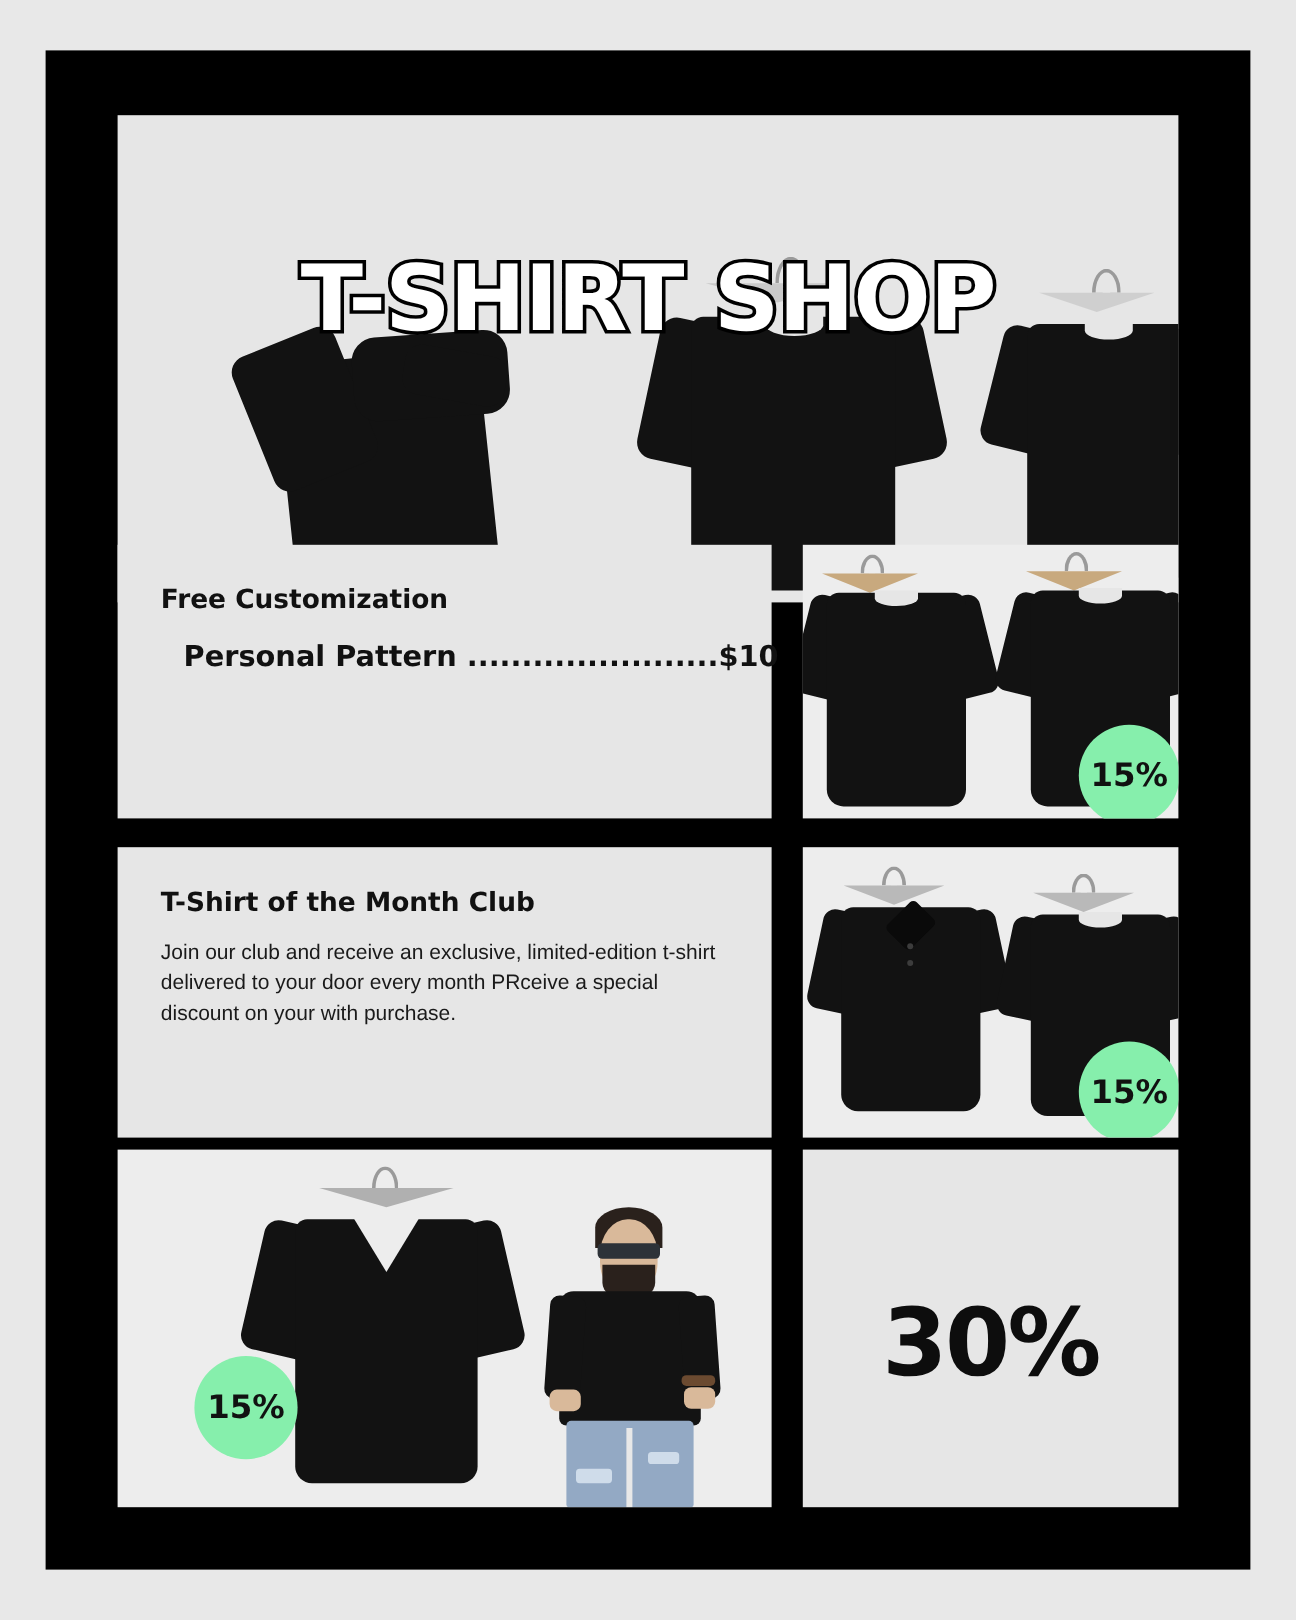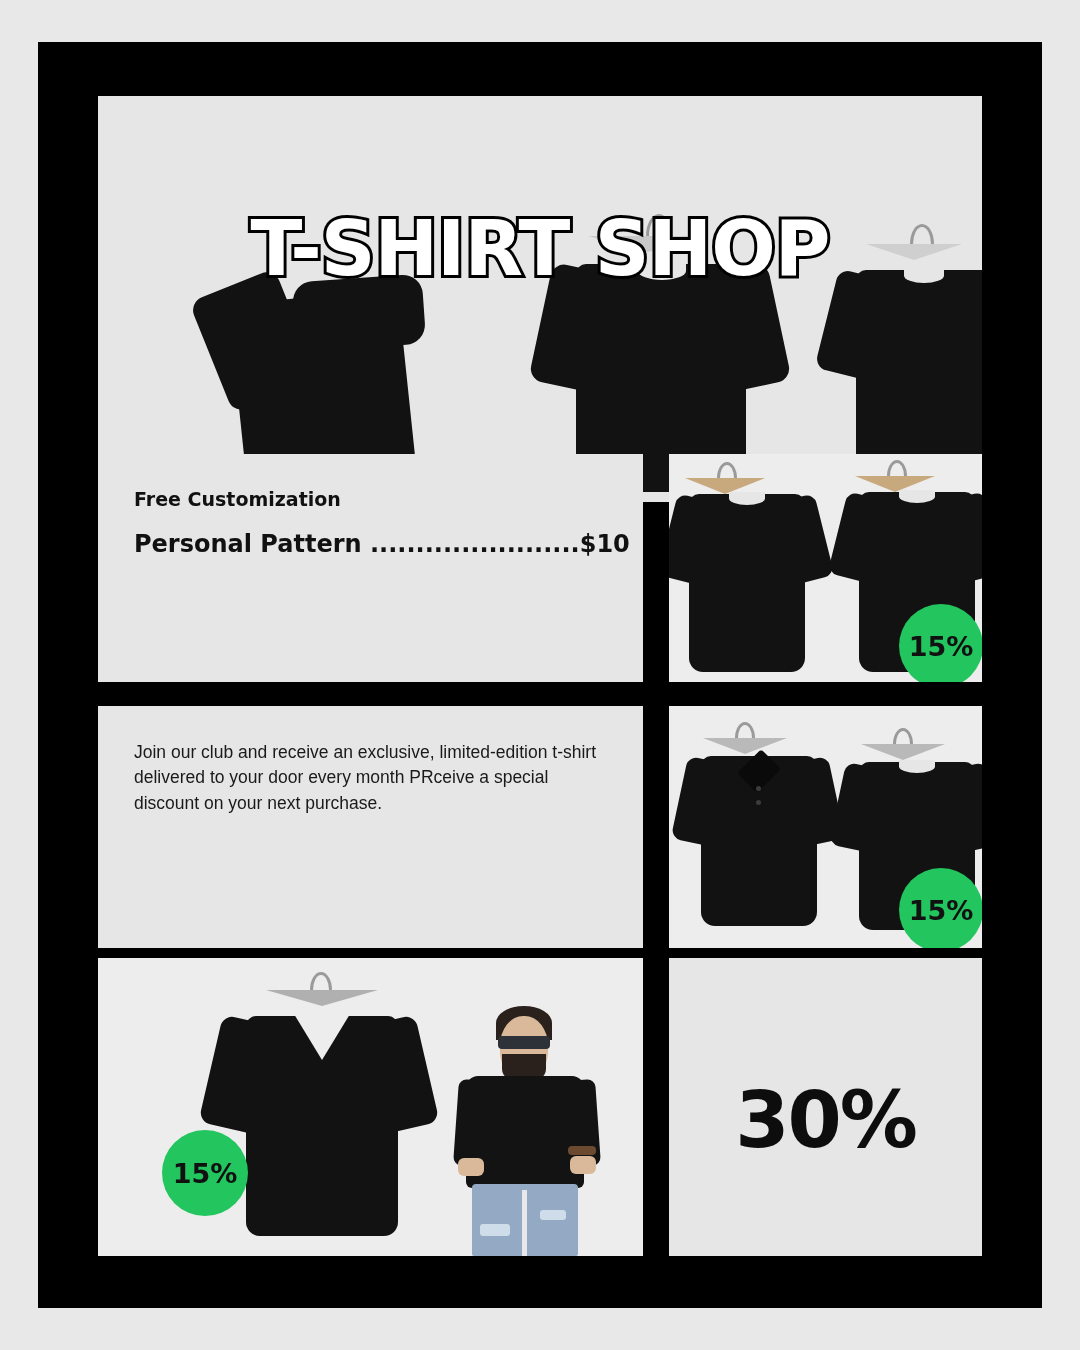--- a/index.html
+++ b/index.html
@@ -66,49 +66,50 @@
     border-top: 16px solid #c8a97e;
   }
 
   
   .card {
     position: absolute;
     background: #e6e6e6;
   }
   .text-card { padding: 34px 36px; }
   .card-title {
-    font-size: 19px;
+    font-size: 22px;
     font-weight: 800;
     color: #111;
     margin-bottom: 16px;
     font-family: "DejaVu Sans", sans-serif;
   }
   .card-body {
     font-size: 17.5px;
     line-height: 1.45;
     color: #1a1a1a;
   }
   .card-price {
     margin-top: 20px;
     font-size: 24px;
     font-weight: 800;
     color: #111;
     font-family: "DejaVu Sans", sans-serif;
     white-space: nowrap;
+    margin-left: 19px;
   }
 
   
   .photo {
     position: absolute;
     background: #ededed;
     overflow: hidden;
   }
   .badge {
     position: absolute;
-    background: #22c55e;
+    background: #86efac;
     border-radius: 50%;
     display: flex;
     align-items: center;
     justify-content: center;
     font-size: 27px;
     font-weight: 800;
     color: #111;
     font-family: "DejaVu Sans", sans-serif;
     z-index: 9;
   }
@@ -201,21 +202,22 @@
     <div class="hanger-hook" style="left:218px; top:6px; width:20px; height:16px;"></div>
     <div class="hanger-bar" style="left:186px; top:22px; border-left-width:40px; border-right-width:40px;"></div>
     <div class="sleeve-l" style="left:168px; top:42px; width:48px; height:84px; transform:rotate(14deg); border-radius:10px;"></div>
     <div class="sleeve-r" style="left:278px; top:42px; width:48px; height:84px; transform:rotate(-14deg); border-radius:10px;"></div>
     <div class="shirt-body" style="left:190px; top:38px; width:116px; height:180px;"></div>
     <div class="collar" style="left:230px; top:36px; width:36px; height:13px;"></div>
     <div class="badge" style="left:230px; top:150px; width:84px; height:84px;">15%</div>
   </div>
 
   <div class="card text-card" style="left:60px; top:664px; width:545px; height:242px;">
-    <div class="card-body">Join our club and receive an exclusive, limited-edition t-shirt delivered to your door every month PRceive a special discount on your next purchase.</div>
+    <div class="card-title">T-Shirt of the Month Club</div>
+    <div class="card-body">Join our club and receive an exclusive, limited-edition t-shirt delivered to your door every month PRceive a special discount on your with purchase.</div>
   </div>
 
   <div class="photo" style="left:631px; top:664px; width:313px; height:242px;">
 
     <div class="hanger-hook" style="left:66px; top:16px; width:20px; height:16px;"></div>
     <div class="hanger-bar" style="left:34px; top:32px; border-top-color:#b9b9b9; border-left-width:42px; border-right-width:42px;"></div>
     <div class="sleeve-l" style="left:10px; top:54px; width:48px; height:84px; transform:rotate(12deg); border-radius:10px;"></div>
     <div class="sleeve-r" style="left:120px; top:54px; width:48px; height:84px; transform:rotate(-12deg); border-radius:10px;"></div>
     <div class="shirt-body" style="left:32px; top:50px; width:116px; height:170px;"></div>
     <div style="position:absolute; left:76px; top:48px; width:28px; height:34px; background:#0a0a0a; transform:rotate(45deg); border-radius:4px;"></div>

